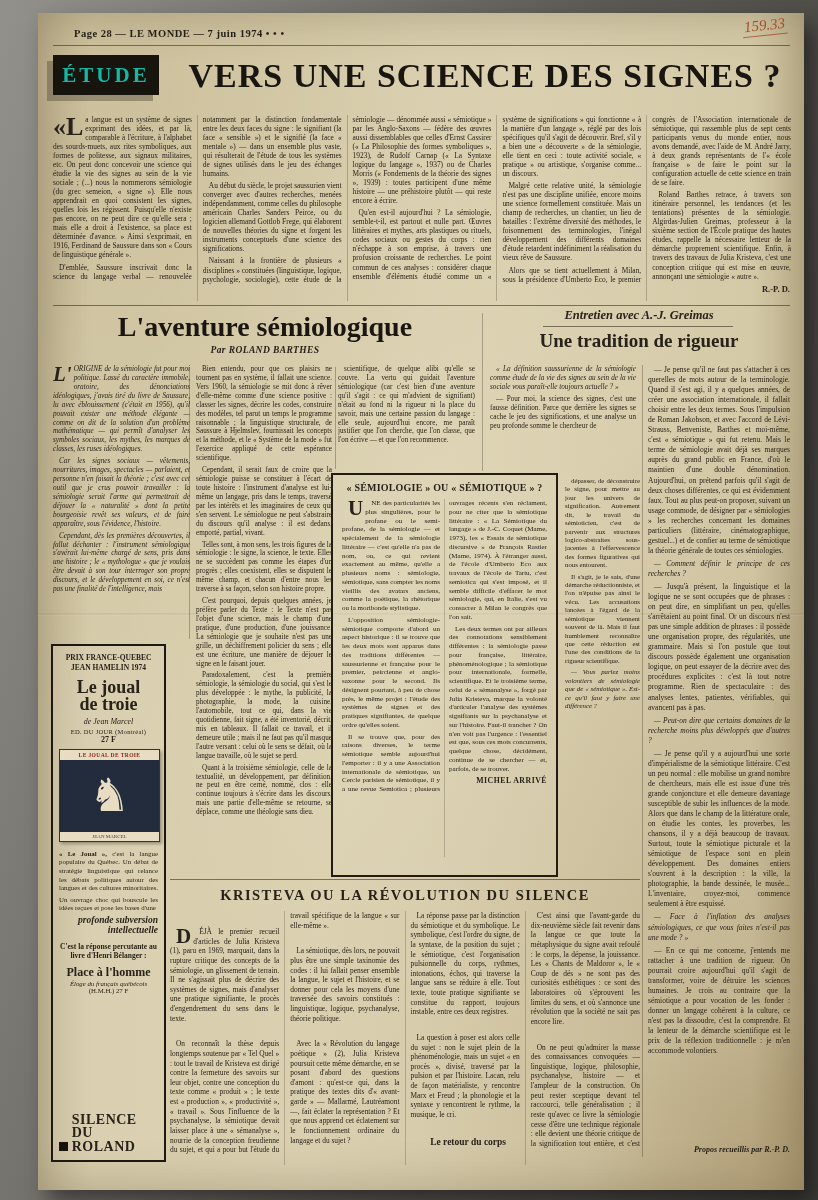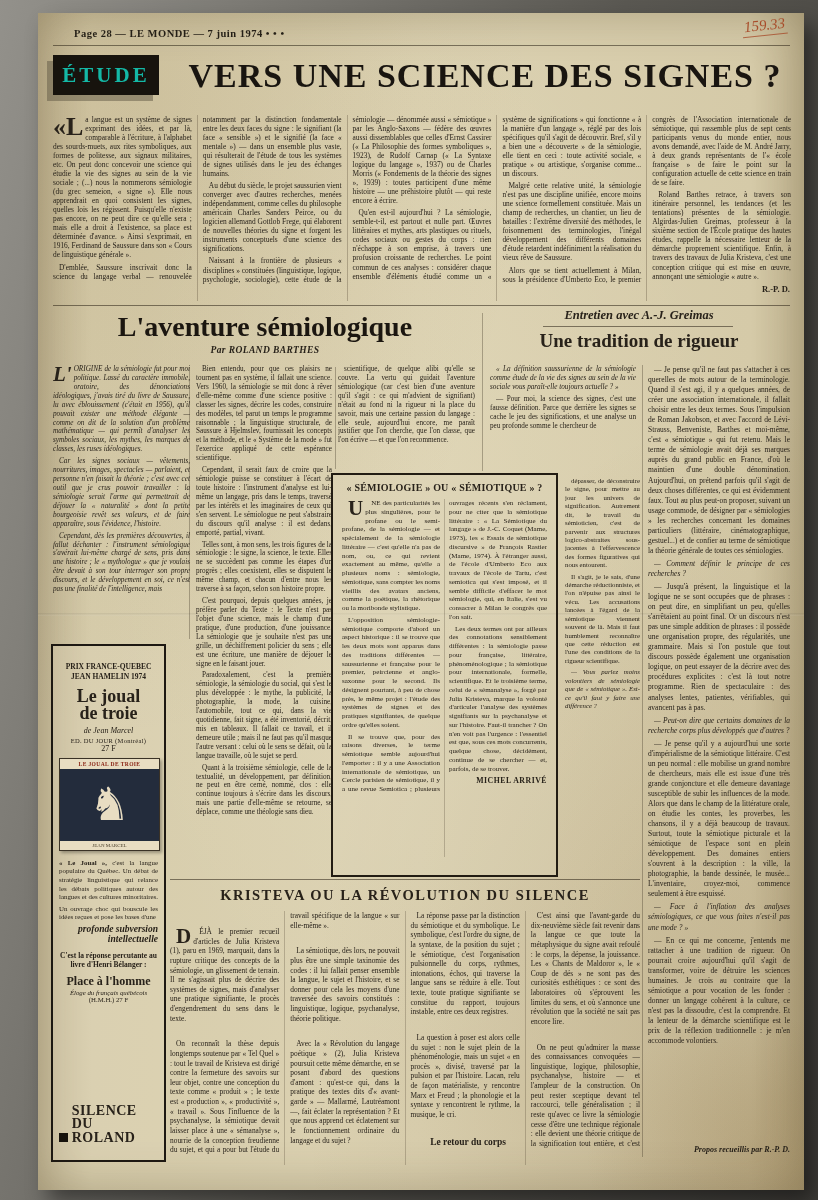--- a/index.html
+++ b/index.html
@@ -72,26 +72,26 @@
   #g-krule{left:505px;top:313px;width:190px;}
   #greimas-title{position:absolute;left:450px;top:317px;width:302px;margin:0;text-align:center;font-size:19px;font-weight:bold;}
   #g1a{left:452px;top:352px;width:146px;height:106px;}
   #g1b{left:527px;top:464px;width:75px;height:398px;font-size:6.8px;overflow-wrap:break-word;}
   #g2{left:610px;top:352px;width:142px;height:776px;font-size:7.5px;line-height:1.34;}
   p.q{font-style:italic;}
   #g-sig{position:absolute;left:610px;top:1132px;width:142px;text-align:right;font-style:italic;font-weight:bold;font-size:8px;}
 
   
   #ad{position:absolute;left:13px;top:631px;width:115px;height:518px;border:2px solid #1d1812;box-sizing:border-box;
-    padding:16px 6px;display:flex;flex-direction:column;background:rgba(226,216,188,0.3);}
+    padding:7px 6px;display:flex;flex-direction:column;background:rgba(226,216,188,0.3);}
   .ad-prize{font-size:7.5px;font-weight:bold;text-align:center;line-height:1.3;}
   #ad-title{margin:6px auto 2px;max-width:80px;text-align:center;font-size:18px;font-weight:bold;line-height:.95;}
   .ad-author{font-style:italic;font-size:8px;text-align:center;margin:2px 0;}
   .ad-pub{font-size:6.5px;text-align:center;letter-spacing:.3px;}
-  .ad-price{display:block;font-size:8px;font-weight:normal;text-align:center;}
+  .ad-price{display:block;font-size:8px;font-weight:bold;text-align:center;}
   #cover{width:99px;margin:5px auto;border:1px solid #3a3226;background:#e8ddc2;box-shadow:2px 2px 3px rgba(0,0,0,.3);}
   .cover-top{font-size:5.5px;color:#8a2414;text-align:center;padding:2px 1px;font-weight:bold;letter-spacing:.4px;}
   .cover-art{height:72px;background:#232c3c;display:flex;align-items:center;justify-content:center;}
   .horse{font-size:46px;color:#e8ddc2;line-height:1;}
   .cover-bottom{font-size:5px;text-align:center;color:#463c28;padding:2px;}
   .ad-blurb{font-size:6.9px;line-height:1.25;text-align:justify;margin:3px 0 0;}
   #ad-strong{font-size:9.5px;font-weight:bold;font-style:italic;text-align:right;line-height:1.05;margin:3px 0;}
   .ad-blurb3{font-size:7.5px;font-weight:bold;line-height:1.2;margin:3px 0 0;text-align:center;}
   #ad-title2{font-size:12px;font-weight:bold;text-align:center;margin-top:5px;}
   .ad-sub2{font-size:6.8px;font-style:italic;text-align:center;}
@@ -182,21 +182,21 @@
       </div>
     <div class="col colflow" id="g1b">
         <p>dépasser, de déconstruire le signe, pour mettre au jour les univers de signification. Autrement dit, le travail du sémioticien, c'est de parvenir aux structures logico-abstraites sous-jacentes à l'effervescence des formes figuratives qui nous entourent.</p>
         <p>Il s'agit, je le sais, d'une démarche réductionniste, et l'on n'épuise pas ainsi le vécu. Les accusations lancées à l'égard de la sémiotique viennent souvent de là. Mais il faut humblement reconnaître que cette réduction est l'une des conditions de la rigueur scientifique.</p>
         <p class="q">— Vous parlez moins volontiers de sémiologie que de « sémiotique ». Est-ce qu'il faut y faire une différence ?</p>
       </div>
     <div class="col colflow" id="g2">
         <p>— Je pense qu'il ne faut pas s'attacher à ces querelles de mots autour de la terminologie. Quand il s'est agi, il y a quelques années, de créer une association internationale, il fallait choisir entre les deux termes. Sous l'impulsion de Roman Jakobson, et avec l'accord de Lévi-Strauss, Benveniste, Barthes et moi-même, c'est « sémiotique » qui fut retenu. Mais le terme de sémiologie avait déjà ses marques auprès du grand public en France, d'où le maintien d'une double dénomination. Aujourd'hui, on prétend parfois qu'il s'agit de deux choses différentes, ce qui est évidemment faux. Tout au plus peut-on proposer, suivant un usage commode, de désigner par « sémiologies » les recherches concernant les domaines particuliers (littéraire, cinématographique, gestuel...) et de confier au terme de sémiotique la théorie générale de toutes ces sémiologies.</p>
         <p class="q">— Comment définir le principe de ces recherches ?</p>
         <p>— Jusqu'à présent, la linguistique et la logique ne se sont occupées que de phrases : on peut dire, en simplifiant un peu, qu'elles s'arrêtaient au point final. Or un discours n'est pas une simple addition de phrases : il possède une organisation propre, des régularités, une grammaire. Mais si l'on postule que tout discours possède également une organisation logique, on peut essayer de la décrire avec des procédures explicites : c'est là tout notre programme. Rien de spectaculaire : des analyses lentes, patientes, vérifiables, qui avancent pas à pas.</p>
-        <p class="q">— Peut-on dire que certains domaines de la recherche corps plus développés que d'autres ?</p>
+        <p class="q">— Peut-on dire que certains domaines de la recherche moins plus développés que d'autres ?</p>
         <p>— Je pense qu'il y a aujourd'hui une sorte d'impérialisme de la sémiotique littéraire. C'est un peu normal : elle mobilise un grand nombre de chercheurs, mais elle est issue d'une très grande conjoncture et elle demeure davantage susceptible de subir les influences de la mode. Alors que dans le champ de la littérature orale, on étudie les contes, les proverbes, les chansons, il y a déjà beaucoup de travaux. Surtout, toute la sémiotique picturale et la sémiotique de l'espace sont en plein développement. Des domaines entiers s'ouvrent à la description : la ville, la photographie, la bande dessinée, le musée... L'inventaire, croyez-moi, commence seulement à être esquissé.</p>
         <p class="q">— Face à l'inflation des analyses sémiologiques, ce que vous faites n'est-il pas une mode ? »</p>
         <p>— En ce qui me concerne, j'entends me rattacher à une tradition de rigueur. On pourrait croire aujourd'hui qu'il s'agit de transformer, voire de détruire les sciences humaines. Je crois au contraire que la sémiotique a pour vocation de les fonder : donner un langage cohérent à la culture, ce n'est pas la dissoudre, c'est la comprendre. Et la lenteur de la démarche scientifique est le prix de la réflexion traditionnelle : je m'en accommode volontiers.</p>
       </div>
     <div id="g-sig">Propos recueillis par R.-P. D.</div>
 
     <aside id="ad">
       <div class="ad-prize">PRIX FRANCE-QUEBEC</div>
       <div class="ad-prize">JEAN HAMELIN 1974</div>
       <h3 id="ad-title">Le joual de troie</h3>

